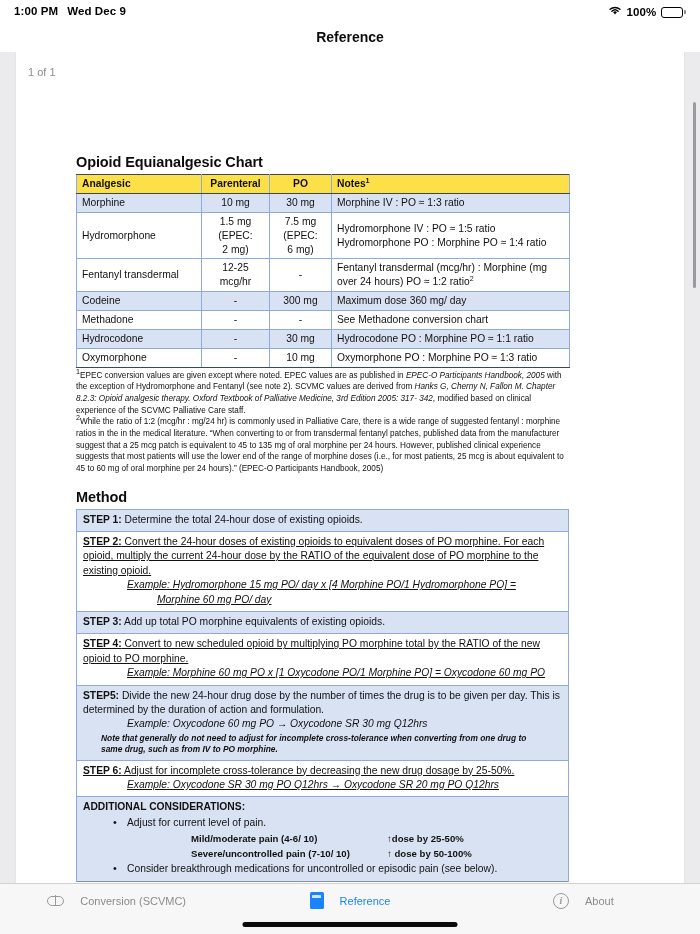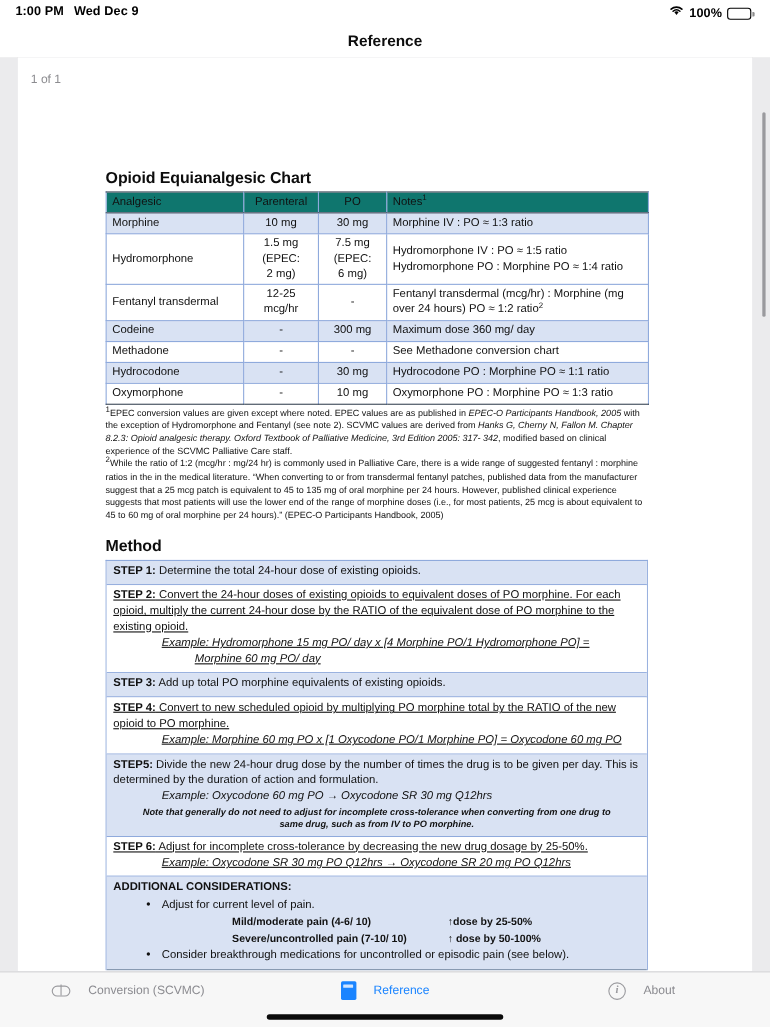--- a/index.html
+++ b/index.html
@@ -68,21 +68,21 @@
     position: absolute; right: 3px; top: 50px;
     width: 4px; height: 780px; z-index: 6;
   }
   .scrollbar-thumb {
     width: 3px; height: 186px; border-radius: 2px;
     background: #9a9a9e;
   }
 
   
   .doc {
-    position: absolute; left: 96px; top: 102px;
+    position: absolute; left: 76px; top: 102px;
     width: 500px;
     color: #111;
   }
   .doc-h1 {
     font-size: 14.5px; font-weight: 700; color: #0d0d0d;
     margin-bottom: 4px; letter-spacing: -.1px;
   }
   .doc-h1.method { margin-top: 0; }
 
   
@@ -97,22 +97,22 @@
     border: .8px solid #8faadc;
     padding: 2px 5px;
     vertical-align: middle;
     line-height: 1.35;
     font-weight: normal;
     text-align: left;
   }
   table.opioid thead th {
     border-top: 1.6px solid #3b4856;
     border-bottom: 1.4px solid #3b4856;
-    font-weight: 400;
-    background: #0f766e;
+    font-weight: 700;
+    background: #fde047;
   }
   table.opioid tbody tr.shade td { background: #d9e2f3; }
   table.opioid tbody tr.plain td { background: #ffffff; }
   table.opioid tbody tr:last-child td { border-bottom: 1.5px solid #3b4856; }
   .c-analgesic { width: 125px; }
   .c-parenteral { width: 68px; text-align: center !important; }
   .c-po { width: 62px; text-align: center !important; }
   .c-notes { width: 238px; }
   th.c-parenteral, th.c-po { text-align: center !important; }
   .multiline { white-space: pre-line; }
@@ -144,21 +144,21 @@
   .step.plain { background: #ffffff; text-decoration: underline; }
   .steps .step:last-child { border-bottom: 1.2px solid #7f93ab; }
   .step b { font-weight: 700; }
   .ex {
     font-style: italic; display: block;
     margin-left: 44px; text-indent: 0;
   }
   .ex.ind2 { margin-left: 74px; }
   .note-small {
     font-style: italic; font-weight: 600; font-size: 8.4px;
-    display: block; text-align: center;
+    display: block; 
     margin: 1px 18px 0 18px; line-height: 1.35;
   }
   .addl-title { font-weight: 700; font-size: 10.3px; }
   ul.addl { list-style: none; margin: 1px 0 0 0; padding: 0; }
   ul.addl > li {
     position: relative; padding-left: 44px; margin-top: 1px;
     font-size: 10.3px; line-height: 1.45;
   }
   ul.addl > li:before {
     content: "\2022"; position: absolute; left: 30px; top: -1px;

